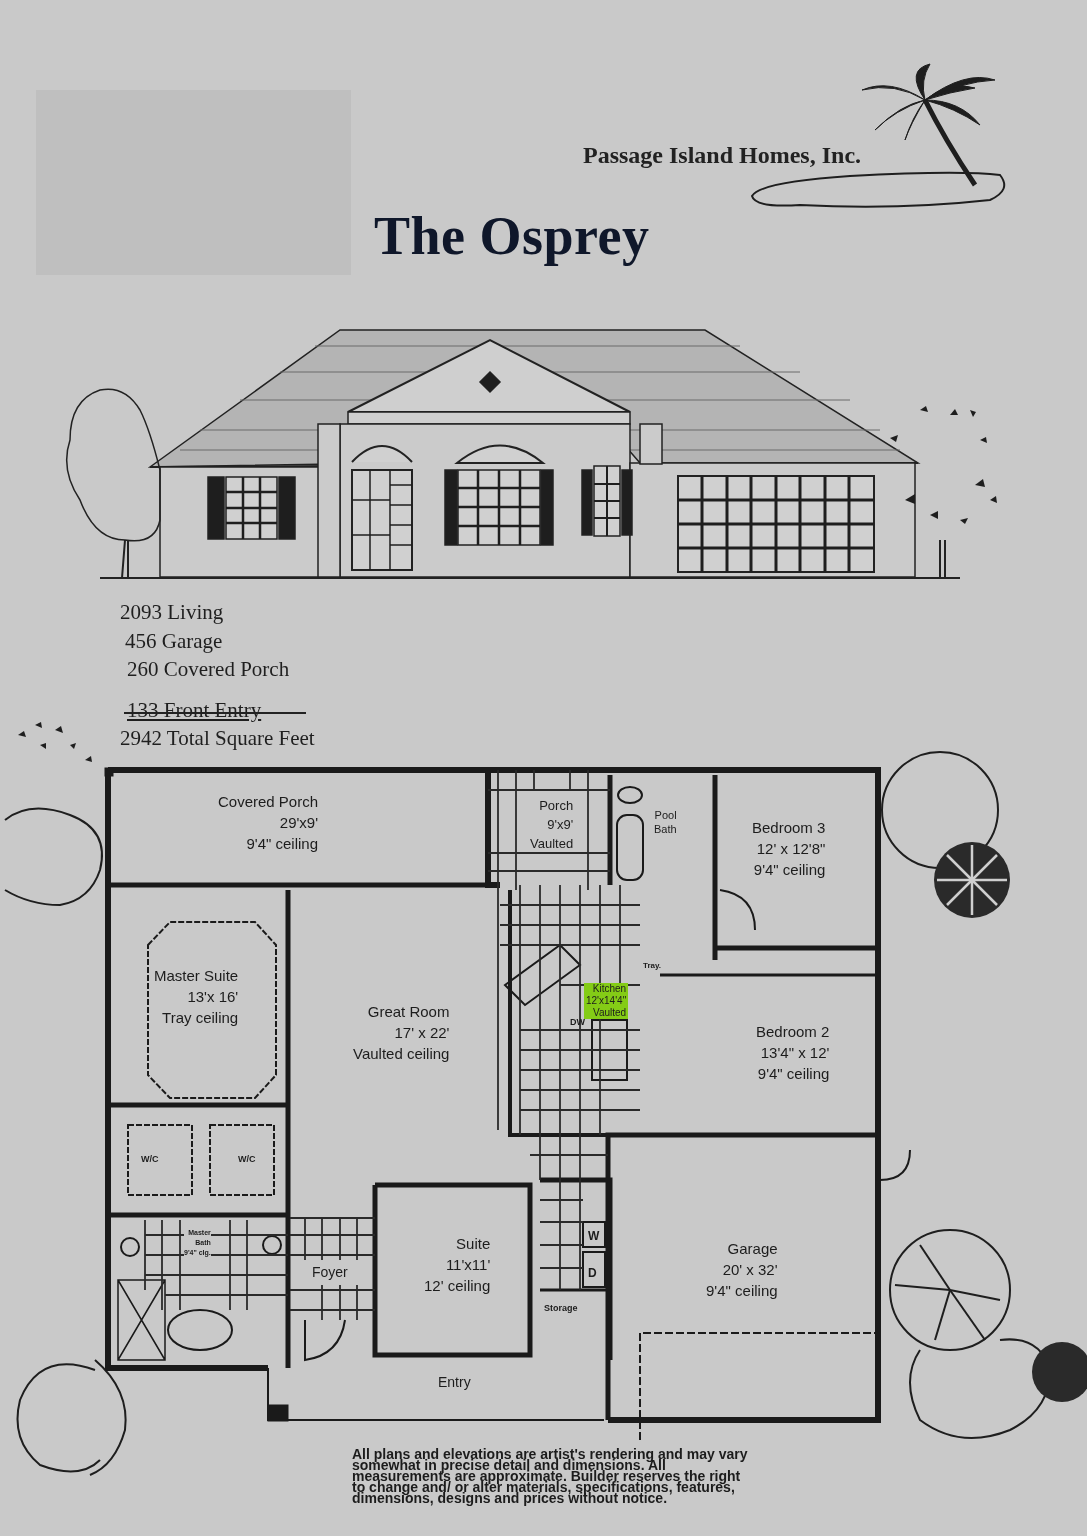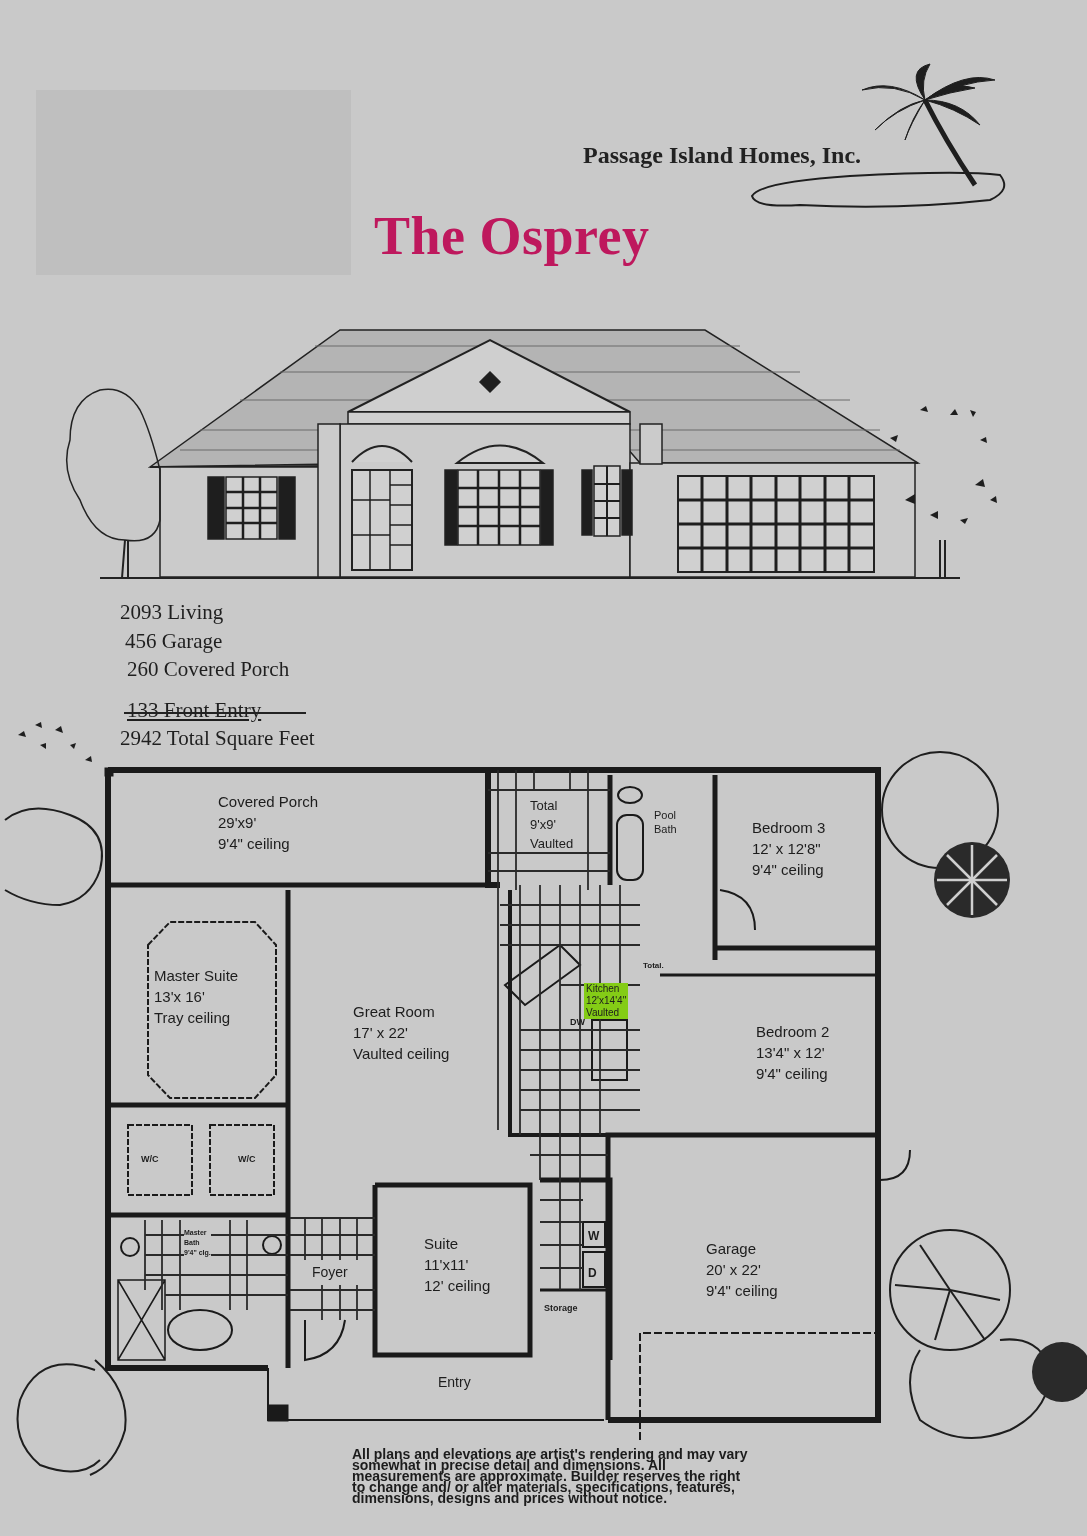--- a/index.html
+++ b/index.html
@@ -1,27 +1,27 @@
 <!DOCTYPE html>
 <html><head>
 <meta charset="utf-8">
 <style>
   html,body{margin:0;padding:0;}
   body{width:1087px;height:1536px;background:#c9c9c9;position:relative;overflow:hidden;font-family:"Liberation Sans",sans-serif;color:#1a1a1a;}
   .abs{position:absolute;}
   .redact{left:36px;top:90px;width:315px;height:185px;background:#bfbfbf;}
   .company{left:583px;top:142px;font-family:"Liberation Serif",serif;font-weight:bold;font-size:24px;color:#222;white-space:nowrap;}
-  .title{left:374px;top:205px;font-family:"Liberation Serif",serif;font-weight:bold;font-size:54px;color:#be185d;white-space:nowrap;letter-spacing:0.5px;}
+  .title{left:374px;top:205px;font-family:"Liberation Serif",serif;font-weight:bold;font-size:54px;color:#0f172a;white-space:nowrap;letter-spacing:0.5px;}
   .sqft{left:120px;top:598px;font-family:"Liberation Serif",serif;font-weight:normal;font-size:21px;line-height:28.5px;color:#1f1f1f;}
   .sqft div{white-space:nowrap;}
   .sqft .i1{padding-left:5px;}
   .sqft .i2{padding-left:7px;}
   .sqft .under{padding-left:7px;text-decoration:underline;margin-top:12px;}
   .sqft-line{left:124px;top:712px;width:182px;height:2px;background:#222;}
-  .room{position:absolute;text-align:left;font-size:15px;line-height:21px;color:#1d1d1d;white-space:nowrap;}
+  .room{position:absolute;text-align:right;font-size:15px;line-height:21px;color:#1d1d1d;white-space:nowrap;}
   .room.sm{font-size:11px;line-height:14px;}
   .room.xs{font-size:9px;line-height:11px;font-weight:bold;}
   .disclaimer{left:352px;top:1449px;width:400px;font-size:14px;line-height:11px;font-weight:bold;color:#1c1c1c;}
   svg{position:absolute;left:0;top:0;}
 </style>
 </head>
 <body>
 
 <div class="abs redact"></div>
 
@@ -307,21 +307,21 @@
 </div>
 <div class="abs sqft-line"></div>
 
 <div class="room" style="left:218px;top:791px;">
   <div>Covered Porch</div>
   <div>29'x9'</div>
   <div>9'4" ceiling</div>
 </div>
 
 <div class="room" style="left:530px;top:796px;font-size:13px;line-height:19px;">
-  <div>Total</div>
+  <div>Porch</div>
   <div>9'x9'</div>
   <div>Vaulted</div>
 </div>
 
 <div class="room sm" style="left:654px;top:808px;">
   <div>Pool</div>
   <div>Bath</div>
 </div>
 
 <div class="room" style="left:752px;top:817px;">
@@ -366,25 +366,25 @@
 <div class="room" style="left:310px;top:1262px;font-size:14px;background:#c9c9c9;padding:0 2px;">Foyer</div>
 
 <div class="room" style="left:424px;top:1233px;">
   <div>Suite</div>
   <div>11'x11'</div>
   <div>12' ceiling</div>
 </div>
 
 <div class="room" style="left:706px;top:1238px;">
   <div>Garage</div>
-  <div>20' x 22'</div>
+  <div>20' x 32'</div>
   <div>9'4" ceiling</div>
 </div>
 
 <div class="room xs" style="left:544px;top:1303px;font-size:9px;">Storage</div>
 <div class="room" style="left:438px;top:1372px;font-size:14px;">Entry</div>
 
-<div class="room xs" style="left:643px;top:960px;font-size:8px;">Total.</div>
+<div class="room xs" style="left:643px;top:960px;font-size:8px;">Tray.</div>
 <div class="room xs" style="left:542px;top:1017px;font-size:9px;margin-left:28px;">DW</div>
 <div class="room" style="left:588px;top:1226px;font-size:12px;font-weight:bold;">W</div>
 <div class="room" style="left:588px;top:1263px;font-size:12px;font-weight:bold;">D</div>
 
 <div class="abs disclaimer">All plans and elevations are artist's rendering and may vary somewhat in precise detail and dimensions. All measurements are approximate. Builder reserves the right to change and/ or alter materials, specifications, features, dimensions, designs and prices without notice.</div>
 
 </body></html>

